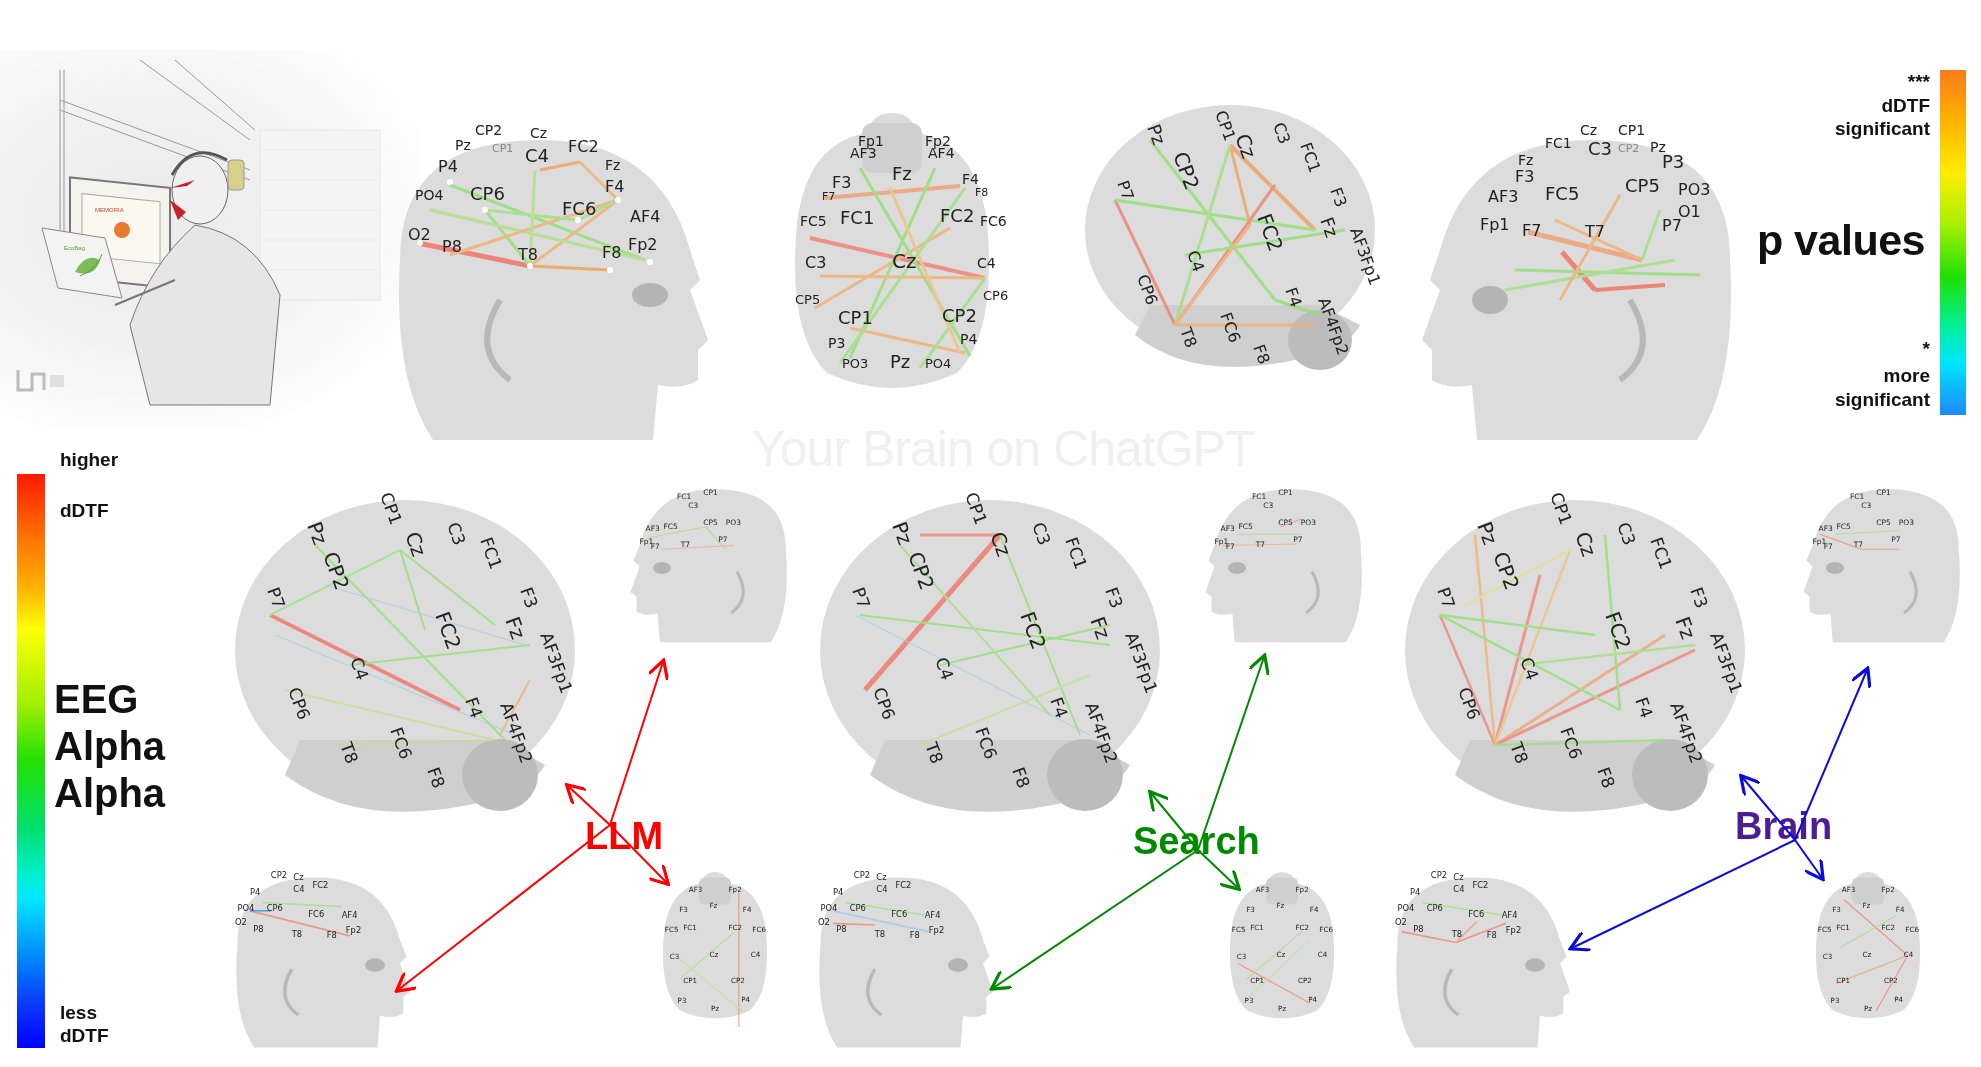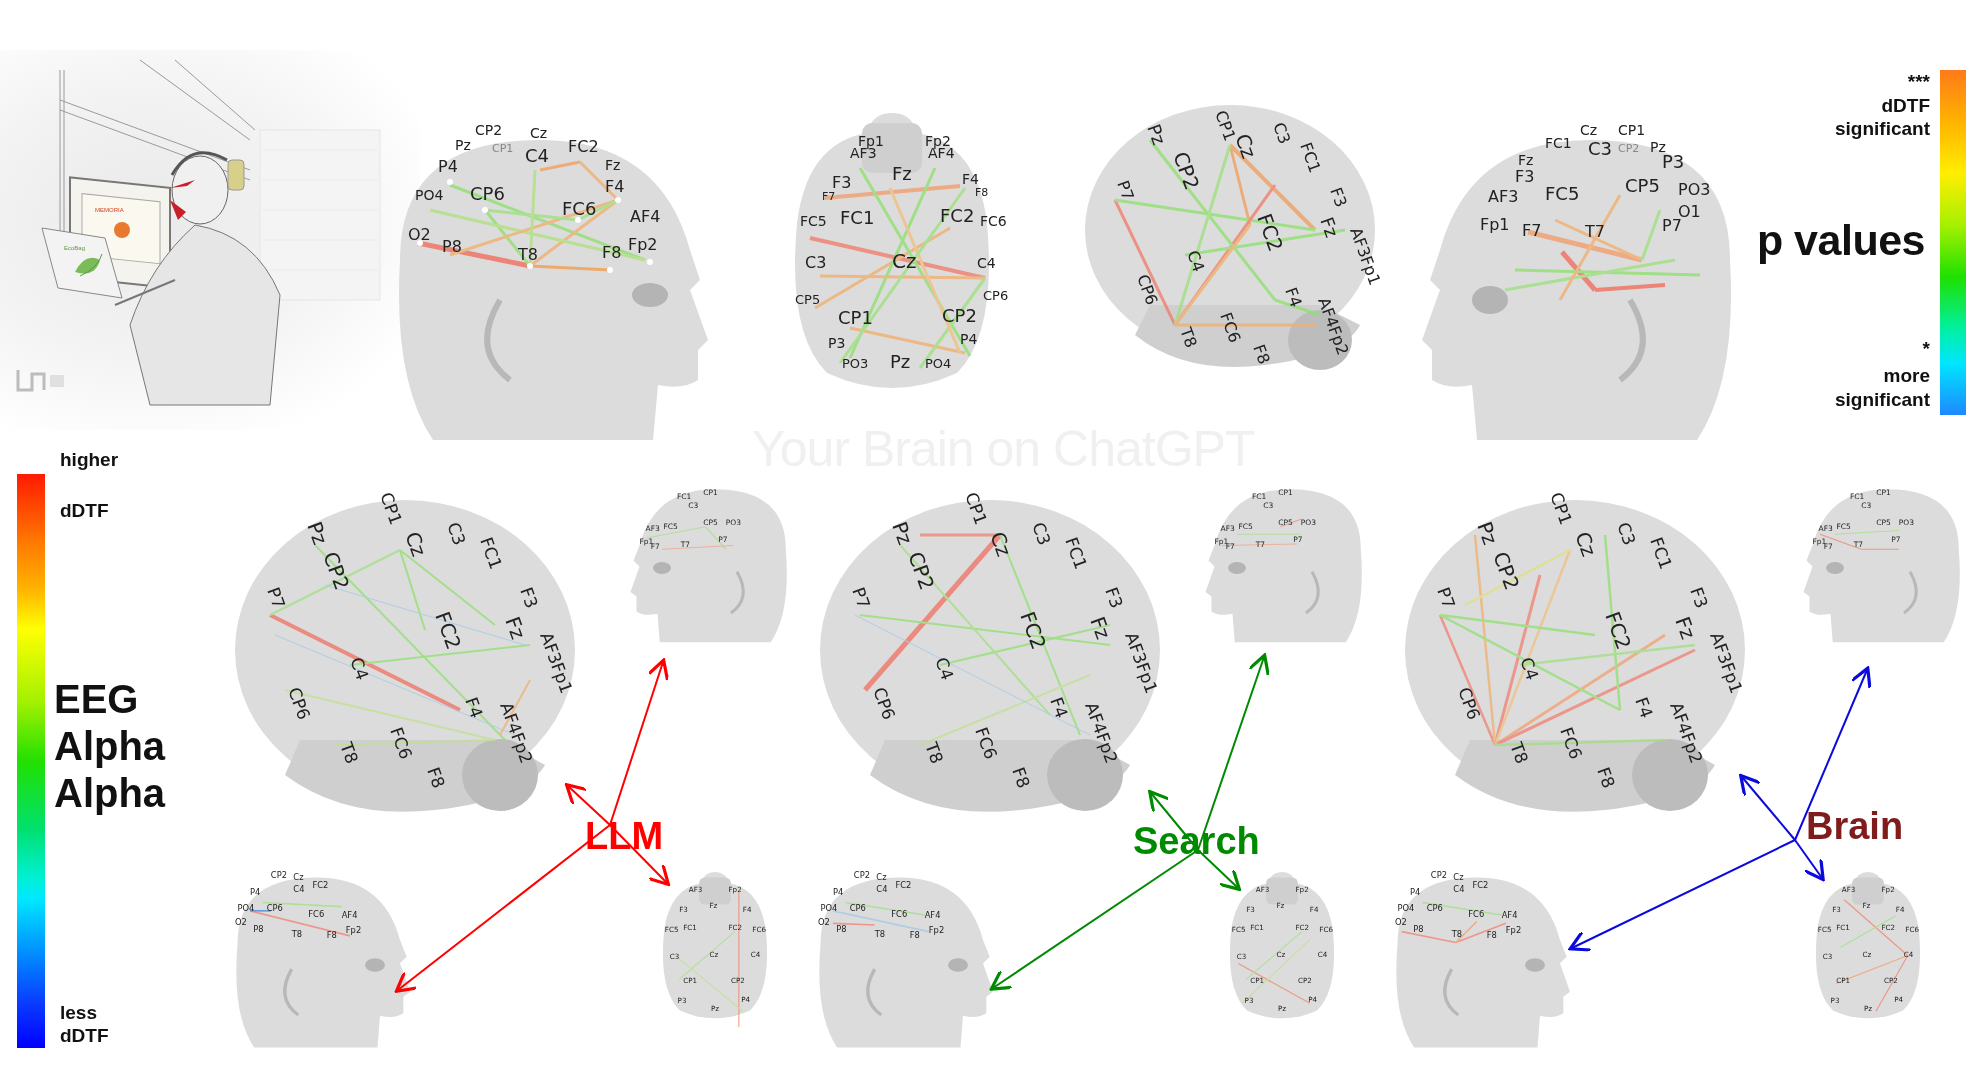--- a/index.html
+++ b/index.html
@@ -652,21 +652,21 @@
         <text x="68" y="112">Cz</text>
         <text x="120" y="112">C4</text>
         <text x="35" y="145">CP1</text>
         <text x="95" y="145">CP2</text>
         <text x="28" y="170">P3</text>
         <text x="70" y="180">Pz</text>
         <text x="108" y="168">P4</text>
       </g>
   </svg>
 </div>
-<div class="abs group-label" style="left: 1806px; top: 805px; color: #7f1d1d;">Brain</div>
+<div class="abs group-label" style="left: 1735px; top: 805px; color: #4c1d95;">Brain</div>
 
 <svg class="abs arrows" viewBox="0 0 1981 1067">
   <defs>
     <marker id="mr" markerWidth="10" markerHeight="10" refX="8" refY="5" orient="auto">
         <path d="M0,0 L9,5 L0,10" fill="none" stroke="#ff0000" stroke-width="1.6"></path>
       </marker>
     <marker id="mg" markerWidth="10" markerHeight="10" refX="8" refY="5" orient="auto">
         <path d="M0,0 L9,5 L0,10" fill="none" stroke="#008a00" stroke-width="1.6"></path>
       </marker>
     <marker id="mb" markerWidth="10" markerHeight="10" refX="8" refY="5" orient="auto">

